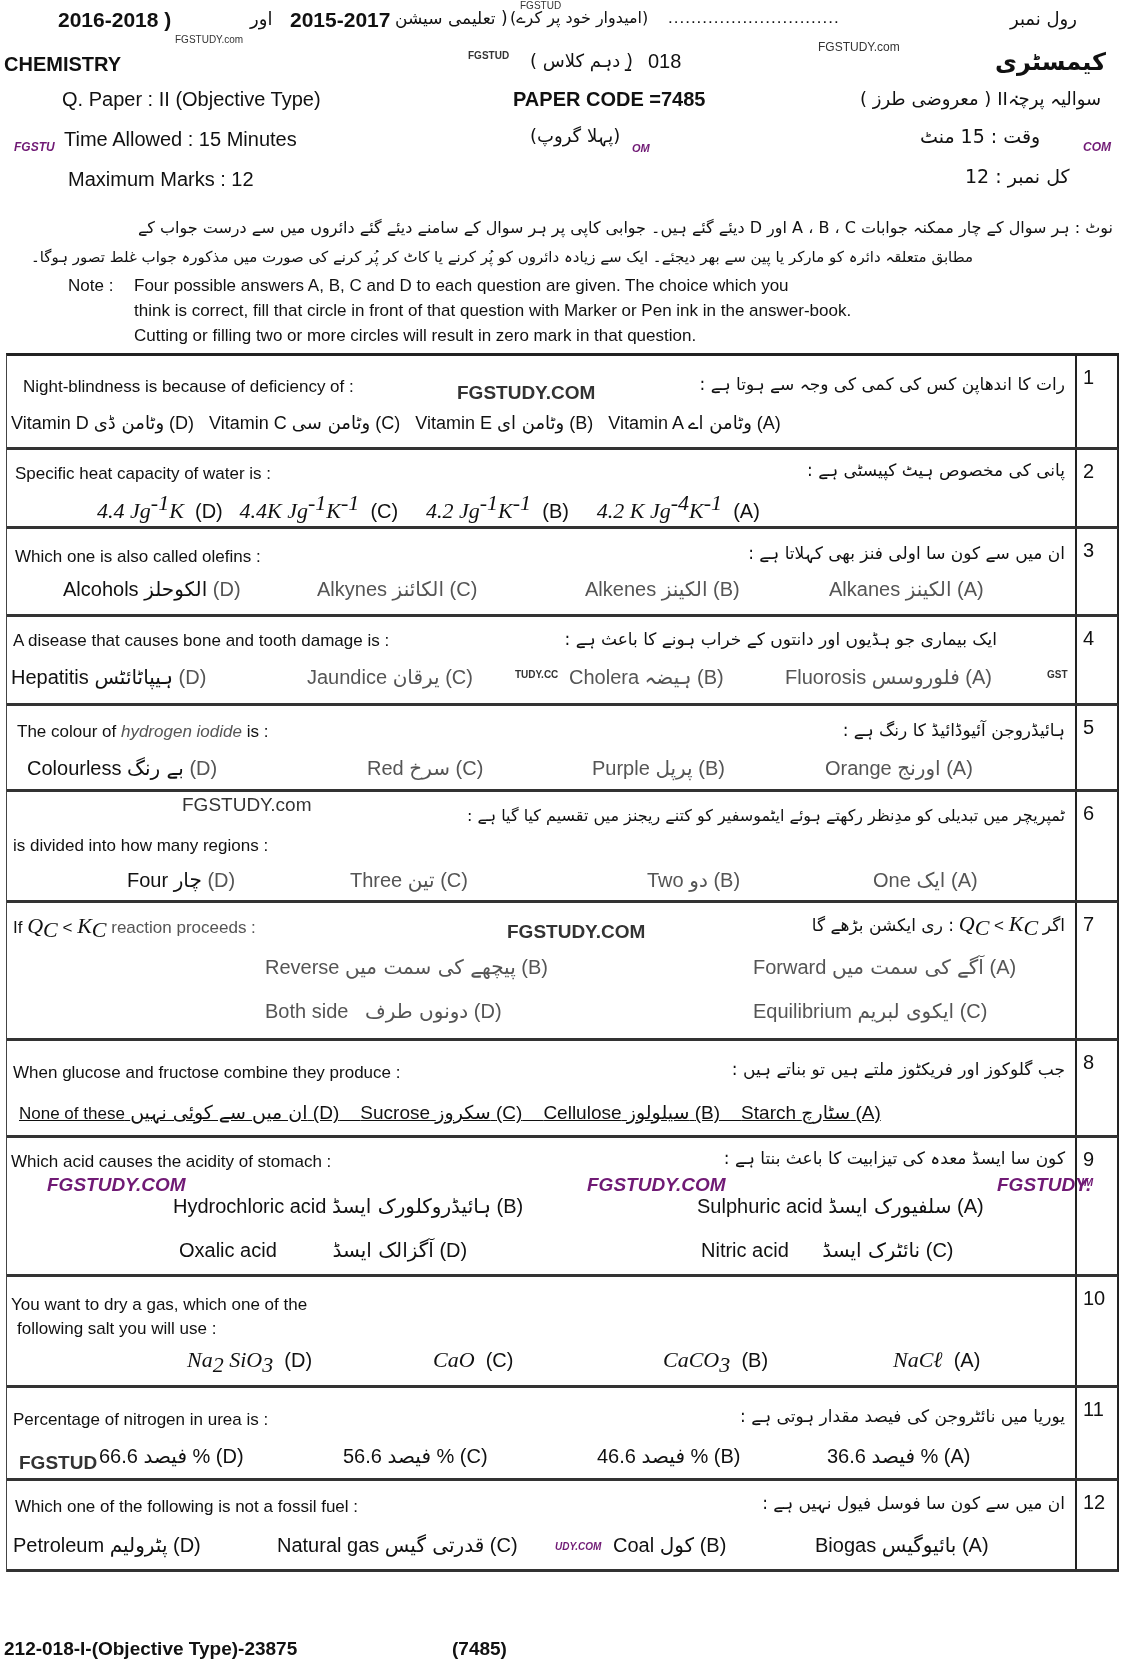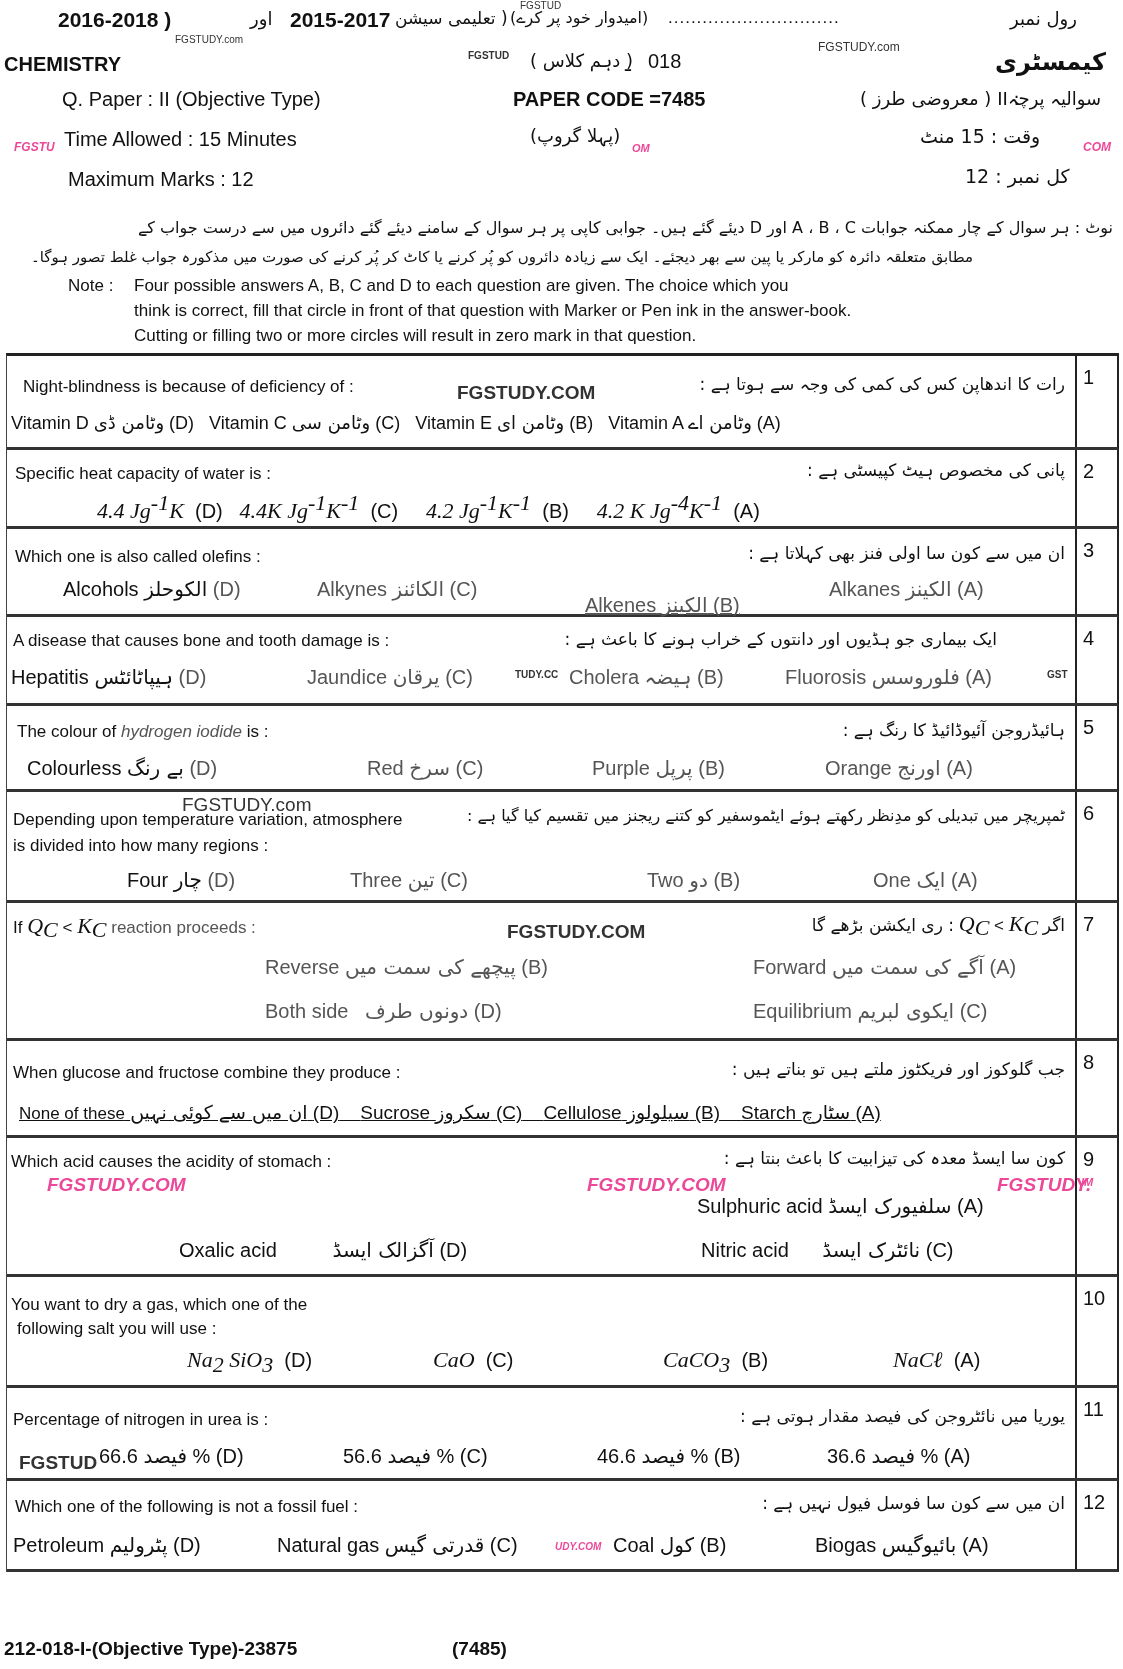--- a/index.html
+++ b/index.html
@@ -1,20 +1,20 @@
 <!DOCTYPE html>
 <html><head>
 <meta charset="utf-8">
 <style>
   html,body{margin:0;padding:0;background:#fff;}
   body{width:1123px;height:1669px;position:relative;overflow:hidden;color:#111;font-family:"Liberation Sans",sans-serif;}
   .abs{position:absolute;white-space:nowrap;}
   .ur{font-family:"DejaVu Sans",sans-serif;direction:rtl;}
   .wm{font-size:11px;color:#333;font-family:"Liberation Sans",sans-serif;}
-  .wmi{font-size:12px;font-weight:bold;font-style:italic;color:#ec4899;}
+  .wmi{font-size:12px;font-weight:bold;font-style:italic;color:#701a75;}
   .hdr{font-size:20px;}
   .bold{font-weight:bold;}
   #qtable{position:absolute;left:6px;top:353px;width:1112px;border-top:3px solid #222;border-left:1px solid #444;}
   .qrow{position:relative;border-bottom:3px solid #333;border-right:2px solid #222;}
   .qrow .numcol{position:absolute;right:0;top:0;bottom:0;width:40px;border-left:2px solid #222;}
   .qrow .num{position:absolute;left:6px;top:10px;font-size:20px;}
   .line{position:absolute;white-space:nowrap;font-size:19px;}
   .qtext{font-size:17px;}
   .opt{font-size:20px;}
   .gray{color:#555;}
@@ -98,21 +98,21 @@
     <div class="numcol">
         <span class="num">2</span>
       </div>
   </div>
 
   <div class="qrow" style="height:85px;">
     <span class="line qtext" style="left:8px;top:18px;">Which one is also called olefins :</span>
     <span class="line ur qtext" style="right:52px;top:14px;">ان میں سے کون سا اولی فنز بھی کہلاتا ہے :</span>
     <span class="line opt" style="left:56px;top:48px;"><span>Alcohols</span> <span class="ur">الکوحلز</span> <span class="gray">(D)</span></span>
     <span class="line opt gray" style="left:310px;top:48px;"><span>Alkynes</span> <span class="ur">الکائنز</span> <span>(C)</span></span>
-    <span class="line opt gray" style="left:578px;top:64px;text-decoration:underline;"><span>Alkenes</span> <span class="ur">الکینز</span> <span>(B)</span></span>
+    <span class="line opt gray" style="left:578px;top:48px;"><span>Alkenes</span> <span class="ur">الکینز</span> <span>(B)</span></span>
     <span class="line opt gray" style="left:822px;top:48px;"><span>Alkanes</span> <span class="ur">الکینز</span> <span>(A)</span></span>
     <div class="numcol">
         <span class="num">3</span>
       </div>
   </div>
 
   <div class="qrow" style="height:86px;">
     <span class="line qtext" style="left:6px;top:14px;">A disease that causes bone and tooth damage is  :</span>
     <span class="line ur qtext" style="right:120px;top:12px;">ایک بیماری جو ہڈیوں اور دانتوں کے خراب ہونے کا باعث ہے :</span>
     <span class="line opt" style="left:4px;top:48px;"><span>Hepatitis</span> <span class="ur">ہیپاٹائٹس</span> <span class="gray">(D)</span></span>
@@ -133,21 +133,20 @@
     <span class="line opt gray" style="left:360px;top:50px;"><span>Red</span> <span class="ur">سرخ</span> <span>(C)</span></span>
     <span class="line opt gray" style="left:585px;top:50px;"><span>Purple</span> <span class="ur">پرپل</span> <span>(B)</span></span>
     <span class="line opt gray" style="left:818px;top:50px;"><span>Orange</span> <span class="ur">اورنج</span> <span>(A)</span></span>
     <div class="numcol">
         <span class="num">5</span>
       </div>
   </div>
 
   <div class="qrow" style="height:108px;">
     <span class="line wm" style="left:175px;top:2px;">FGSTUDY.com</span>
-    <span class="line qtext" style="left:6px;top:18px;">Depending upon temperature variation, atmosphere</span>
     <span class="line qtext" style="left:6px;top:44px;">is divided into how many regions :</span>
     <span class="line ur qtext" style="right:52px;top:14px;font-size:16px;">ٹمپریچر میں تبدیلی کو مدِنظر رکھتے ہوئے ایٹموسفیر کو کتنے ریجنز میں تقسیم کیا گیا ہے :</span>
     <span class="line opt" style="left:120px;top:76px;"><span>Four</span> <span class="ur">چار</span> <span class="gray">(D)</span></span>
     <span class="line opt gray" style="left:343px;top:76px;"><span>Three</span> <span class="ur">تین</span> <span>(C)</span></span>
     <span class="line opt gray" style="left:640px;top:76px;"><span>Two</span> <span class="ur">دو</span> <span>(B)</span></span>
     <span class="line opt gray" style="left:866px;top:76px;"><span>One</span> <span class="ur">ایک</span> <span>(A)</span></span>
     <div class="numcol">
         <span class="num">6</span>
       </div>
   </div>
@@ -178,20 +177,21 @@
         <span class="num">8</span>
       </div>
   </div>
 
   <div class="qrow" style="height:136px;">
     <span class="line qtext" style="left:4px;top:14px;">Which acid causes the acidity of stomach :</span>
     <span class="line ur qtext" style="right:52px;top:10px;">کون سا ایسڈ معدہ کی تیزابیت کا باعث بنتا ہے :</span>
     <span class="line wmi" style="left:40px;top:36px;">FGSTUDY.COM</span>
     <span class="line wmi" style="left:580px;top:36px;">FGSTUDY.COM</span>
     <span class="line wmi" style="left:990px;top:36px;">FGSTUDY.</span>
+    <span class="line opt" style="left:166px;top:56px;"><span>Hydrochloric acid</span> <span class="ur">ہائیڈروکلورک ایسڈ</span> <span>(B)</span></span>
     <span class="line opt" style="left:690px;top:56px;"><span>Sulphuric acid</span> <span class="ur">سلفیورک ایسڈ</span> <span>(A)</span></span>
     <span class="line opt" style="left:172px;top:100px;"><span>Oxalic acid</span>&nbsp;&nbsp;&nbsp;&nbsp;&nbsp;&nbsp;&nbsp;&nbsp;&nbsp; <span class="ur">آگزالک ایسڈ</span> <span>(D)</span></span>
     <span class="line opt" style="left:694px;top:100px;"><span>Nitric acid</span>&nbsp;&nbsp;&nbsp;&nbsp;&nbsp; <span class="ur">نائٹرک ایسڈ</span> <span>(C)</span></span>
     <div class="numcol">
         <span class="num">9</span>
         <span class="line wmi" style="left:4px;top:38px;font-size:11px;">IM</span>
       </div>
   </div>
 
   <div class="qrow" style="height:108px;">

